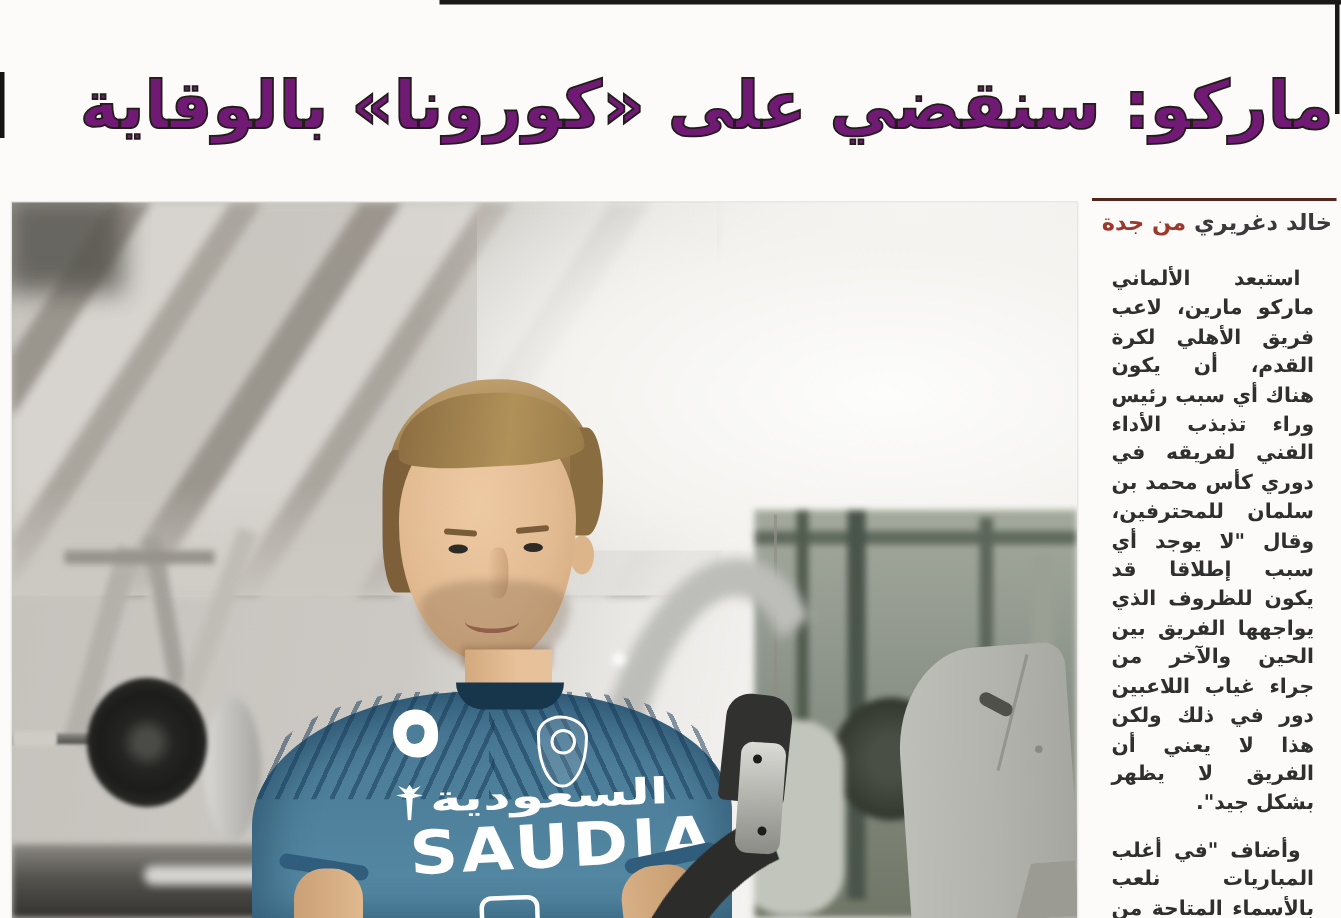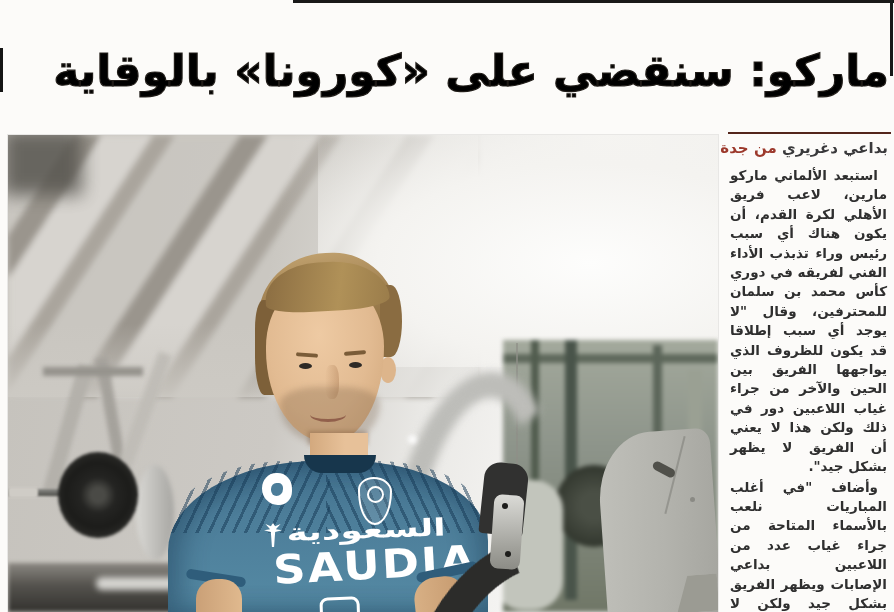--- a/index.html
+++ b/index.html
@@ -1,33 +1,33 @@
 <!DOCTYPE html>
 <html lang="ar"><head>
 <meta charset="utf-8">
 <style>
   html,body{margin:0;padding:0;background:#fff;}
   #page{position:relative;width:894px;height:612px;background:#fcfbf9;overflow:hidden;
         font-family:"DejaVu Sans",sans-serif;}
   .ab{position:absolute;}
   .kicker{top:11px;right:5px;font-size:19px;font-weight:bold;color:#3c3c3e;
           direction:rtl;white-space:nowrap;-webkit-text-stroke:.4px #3c3c3e;}
-  .headline{top:45px;right:5px;font-size:44px;font-weight:bold;color:#000000;
+  .headline{top:45px;right:5px;font-size:44px;font-weight:bold;color:#701a75;
             direction:rtl;white-space:nowrap;-webkit-text-stroke:1.2px #211d19;}
   .toprule{left:293px;top:0;width:601px;height:3px;background:#191919;}
   .righttick{left:890px;top:0;width:3px;height:76px;background:#191919;}
   .leftsliver{left:0;top:48px;width:3px;height:44px;background:#141414;}
   .colrule{left:728px;top:132px;width:163px;height:2px;background:#53251b;}
   .byline{left:728px;top:139px;width:160px;direction:rtl;text-align:right;
           font-size:15px;font-weight:bold;color:#3a3a3c;white-space:nowrap;}
   .byline .loc{color:#9c392c;}
   .bodycol{left:729px;top:165px;width:159px;height:447px;overflow:hidden;
            direction:rtl;text-align:justify;text-align-last:right;
            font-size:13.5px;font-weight:bold;color:#2f2f2f;line-height:19.4px;}
-  .bodycol p{margin:1px;text-indent:9px;}
+  .bodycol p{margin:12px;text-indent:9px;}
   .photo{left:8px;top:135px;width:710px;height:477px;overflow:hidden;
          background:linear-gradient(100deg,#c5c2bc 0%,#ccc9c4 40%,#e9e8e5 58%,#f6f5f3 75%,#efeeeb 100%);
          box-shadow:0 0 0 1px rgba(0,0,0,.08);}
   .shirt-ar{color:#fff;font-size:24px;font-weight:bold;direction:rtl;white-space:nowrap;
             transform:rotate(-2deg) scaleX(1.5);transform-origin:left top;}
   .shirt-en{color:#fff;font-size:40px;font-weight:bold;letter-spacing:2px;white-space:nowrap;
             transform:rotate(-3deg) scaleX(1.12);transform-origin:left top;}
 </style>
 </head>
 <body>
@@ -35,21 +35,21 @@
 <div id="page">
 
   <div class="ab toprule"></div>
   <div class="ab righttick"></div>
   <div class="ab leftsliver"></div>
 
   <div class="ab headline">ماركو: سنقضي على «كورونا» بالوقاية</div>
 
   <div class="ab colrule"></div>
   <div class="ab byline">
-    <span>بداعي دغريري</span>
+    <span>خالد دغريري</span>
     <span> </span>
     <span class="loc">من جدة</span>
   </div>
 
   <div class="ab bodycol">
     <p>استبعد الألماني ماركو مارين، لاعب فريق الأهلي لكرة القدم، أن يكون هناك أي سبب رئيس وراء تذبذب الأداء الفني لفريقه في دوري كأس محمد بن سلمان للمحترفين، وقال "لا يوجد أي سبب إطلاقا قد يكون للظروف الذي يواجهها الفريق بين الحين والآخر من جراء غياب اللاعبين دور في ذلك ولكن هذا لا يعني أن الفريق لا يظهر بشكل جيد".</p>
     <p>وأضاف "في أغلب المباريات نلعب بالأسماء المتاحة من جراء غياب عدد من اللاعبين بداعي الإصابات ويظهر الفريق بشكل جيد ولكن لا نوفق في نهاية المطاف بحسم النتيجة لمصلحتنا".</p>
 
   </div>
 

